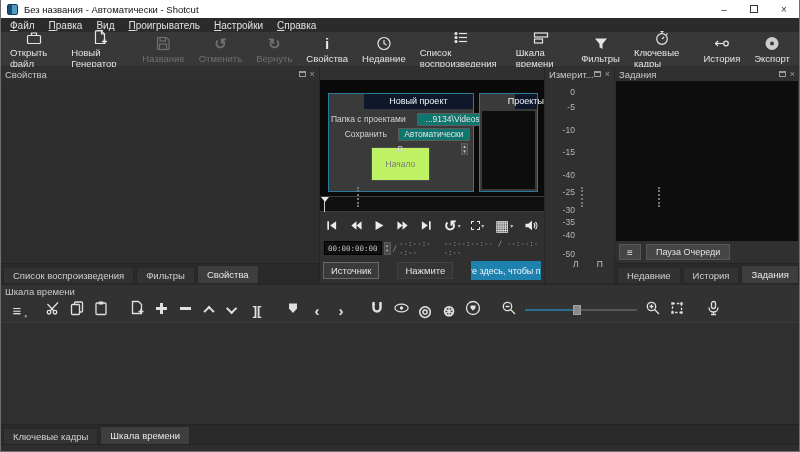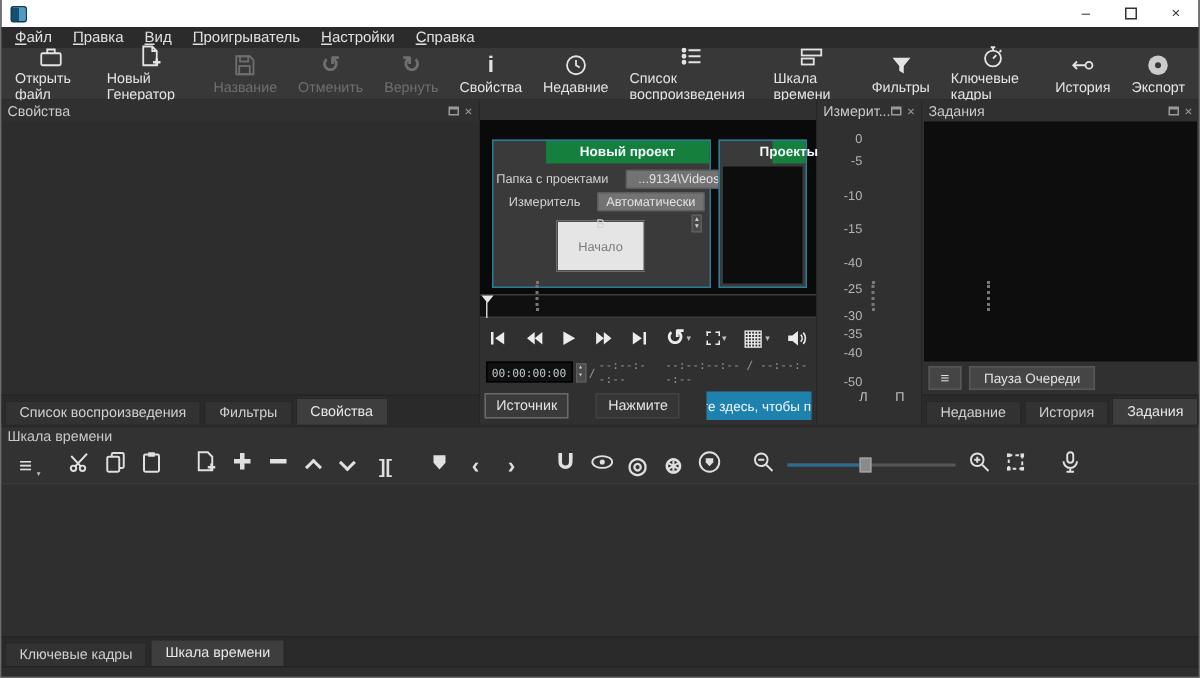--- a/index.html
+++ b/index.html
@@ -39,33 +39,33 @@
   .panel-body { flex:1; background:#2d2d2d; margin:0 1px; }
   
   .tabbar { margin-top:auto; display:flex; align-items:flex-end; background:#2a2a2a; height:20px; padding-left:2px; gap:2px; border-top:1px solid #242424; flex:0 0 auto; }
   .tab { height:16px; padding:0 9px; font-size:9.5px; color:#cfcfcf; background:#323232; display:flex; align-items:center; border:1px solid #272727; border-bottom:none; white-space:nowrap; }
   .tab.active { background:#3e3e3e; height:18px; color:#e8e8e8; }
   
   .center { width:225px; display:flex; flex-direction:column; background:#303030; border-right:1px solid #262626; }
   .center-top-strip { height:13px; }
   .preview { height:120px; background:#0a0a0a; position:relative; }
   .mini-window { position:absolute; top:13px; border:1px solid #2a7b9b; background:#3a3a3a; display:flex; flex-direction:column; }
-  .mini-header { height:15px; background:#15803d; color:#eef6fa; font-size:9px; font-weight:bold; display:flex; align-items:center; justify-content:center; flex:0 0 auto;margin-left:35px; }
+  .mini-header { height:15px; background:#0f172a; color:#eef6fa; font-size:9px; font-weight:normal; display:flex; align-items:center; justify-content:center; flex:0 0 auto;margin-left:35px; }
   .np-window { left:8px; width:146px; height:99px; }
   .pr-window { left:159px; width:59px; height:99px; }
   .pr-body { flex:1; background:#0d0d0d; margin:2px; }
   .np-body { flex:1; padding:3px 3px 2px 2px; display:flex; flex-direction:column; font-size:8.5px; color:#d2d2d2; }
   .np-row { display:flex; align-items:center; gap:11px; height:15px; }
   .np-label { flex:1; text-align:right; white-space:nowrap; }
-  .np-btn { background:#737373; border:1px solid #5c5c5c; border-radius:1px; color:#e2e2e2; font-size:8.5px; height:13px; display:flex; align-items:center; justify-content:center; width:72px; flex:0 0 auto; }
+  .np-btn { background:#0f766e; border:1px solid #5c5c5c; border-radius:1px; color:#e2e2e2; font-size:8.5px; height:13px; display:flex; align-items:center; justify-content:center; width:72px; flex:0 0 auto; }
   .np-input { background:#101010; border:1px solid #000; height:12px; width:72px; flex:0 0 auto; }
   .np-row.spin-row { justify-content:center; position:relative; }
   .spinner { position:absolute; right:2px; display:flex; flex-direction:column; font-size:5px; color:#cfcfcf; line-height:5px; background:#4a4a4a; border:1px solid #5c5c5c; padding:0 1px; }
   .start-row { justify-content:center; }
-  .start-btn { background:#e5e5e5; border:1px solid #4c4c4c; color:#7b7b7b; height:14px; padding:16px 14px; font-size:8.5px; display:flex; align-items:center; }
+  .start-btn { background:#bef264; border:1px solid #4c4c4c; color:#7b7b7b; height:14px; padding:16px 14px; font-size:8.5px; display:flex; align-items:center; }
   .seekbar { height:17px; background:#101010; border-top:1px solid #3c3c3c; border-bottom:1px solid #3c3c3c; position:relative; }
   .playhead-tri { position:absolute; left:1px; top:0; width:0; height:0; border-left:4px solid transparent; border-right:4px solid transparent; border-top:5px solid #e8e8e8; }
   .playhead-line { position:absolute; left:4px; top:4px; width:1px; height:11px; background:#cfcfcf; }
   .transport { height:27px; display:flex; align-items:center; justify-content:space-between; padding:0 5px; color:#ececec; }
   .t-btn { display:flex; align-items:center; justify-content:center; }
   .t-btn svg { fill:#ececec; stroke:none; }
   .t-drop { display:flex; align-items:center; gap:1px; }
   .caret { font-size:6px; color:#bdbdbd; line-height:6px; }
   .loop-glyph { font-size:15px; font-weight:bold; line-height:15px; }
   .sel-sq { width:9px; height:9px; border:1px dashed #ececec; display:inline-block; }
@@ -113,20 +113,21 @@
   .chev.up { transform:rotate(135deg) translate(1px,-1px); }
   .chev.down { transform:rotate(-45deg) translate(0,-2px); }
 </style>
 </head>
 <body>
 
 <div class="window">
 
   <div class="titlebar">
     <span class="app-icon"></span>
+    <span class="title">Без названия - Автоматически - Shotcut</span>
     <div class="win-controls">
       <span class="wbtn">
           <span>–</span>
         </span>
       <span class="wbtn">
           <span class="max-box"></span>
         </span>
       <span class="wbtn">
           <span>×</span>
         </span>
@@ -276,21 +277,21 @@
       <div class="preview">
 
         <div class="mini-window np-window">
           <div class="mini-header">Новый проект</div>
           <div class="np-body">
             <div class="np-row">
               <span class="np-label">Папка с проектами</span>
               <span class="np-btn">...9134\Videos</span>
             </div>
             <div class="np-row">
-              <span class="np-label">Измеритель</span>
+              <span class="np-label">Сохранить</span>
               <span class="np-btn">Автоматически</span>
             </div>
             <div class="np-row spin-row">
               <span>В</span>
               <span class="spinner">
                   <span>▴</span>
                   <span>▾</span>
                 </span>
             </div>
             <div class="np-row start-row">

